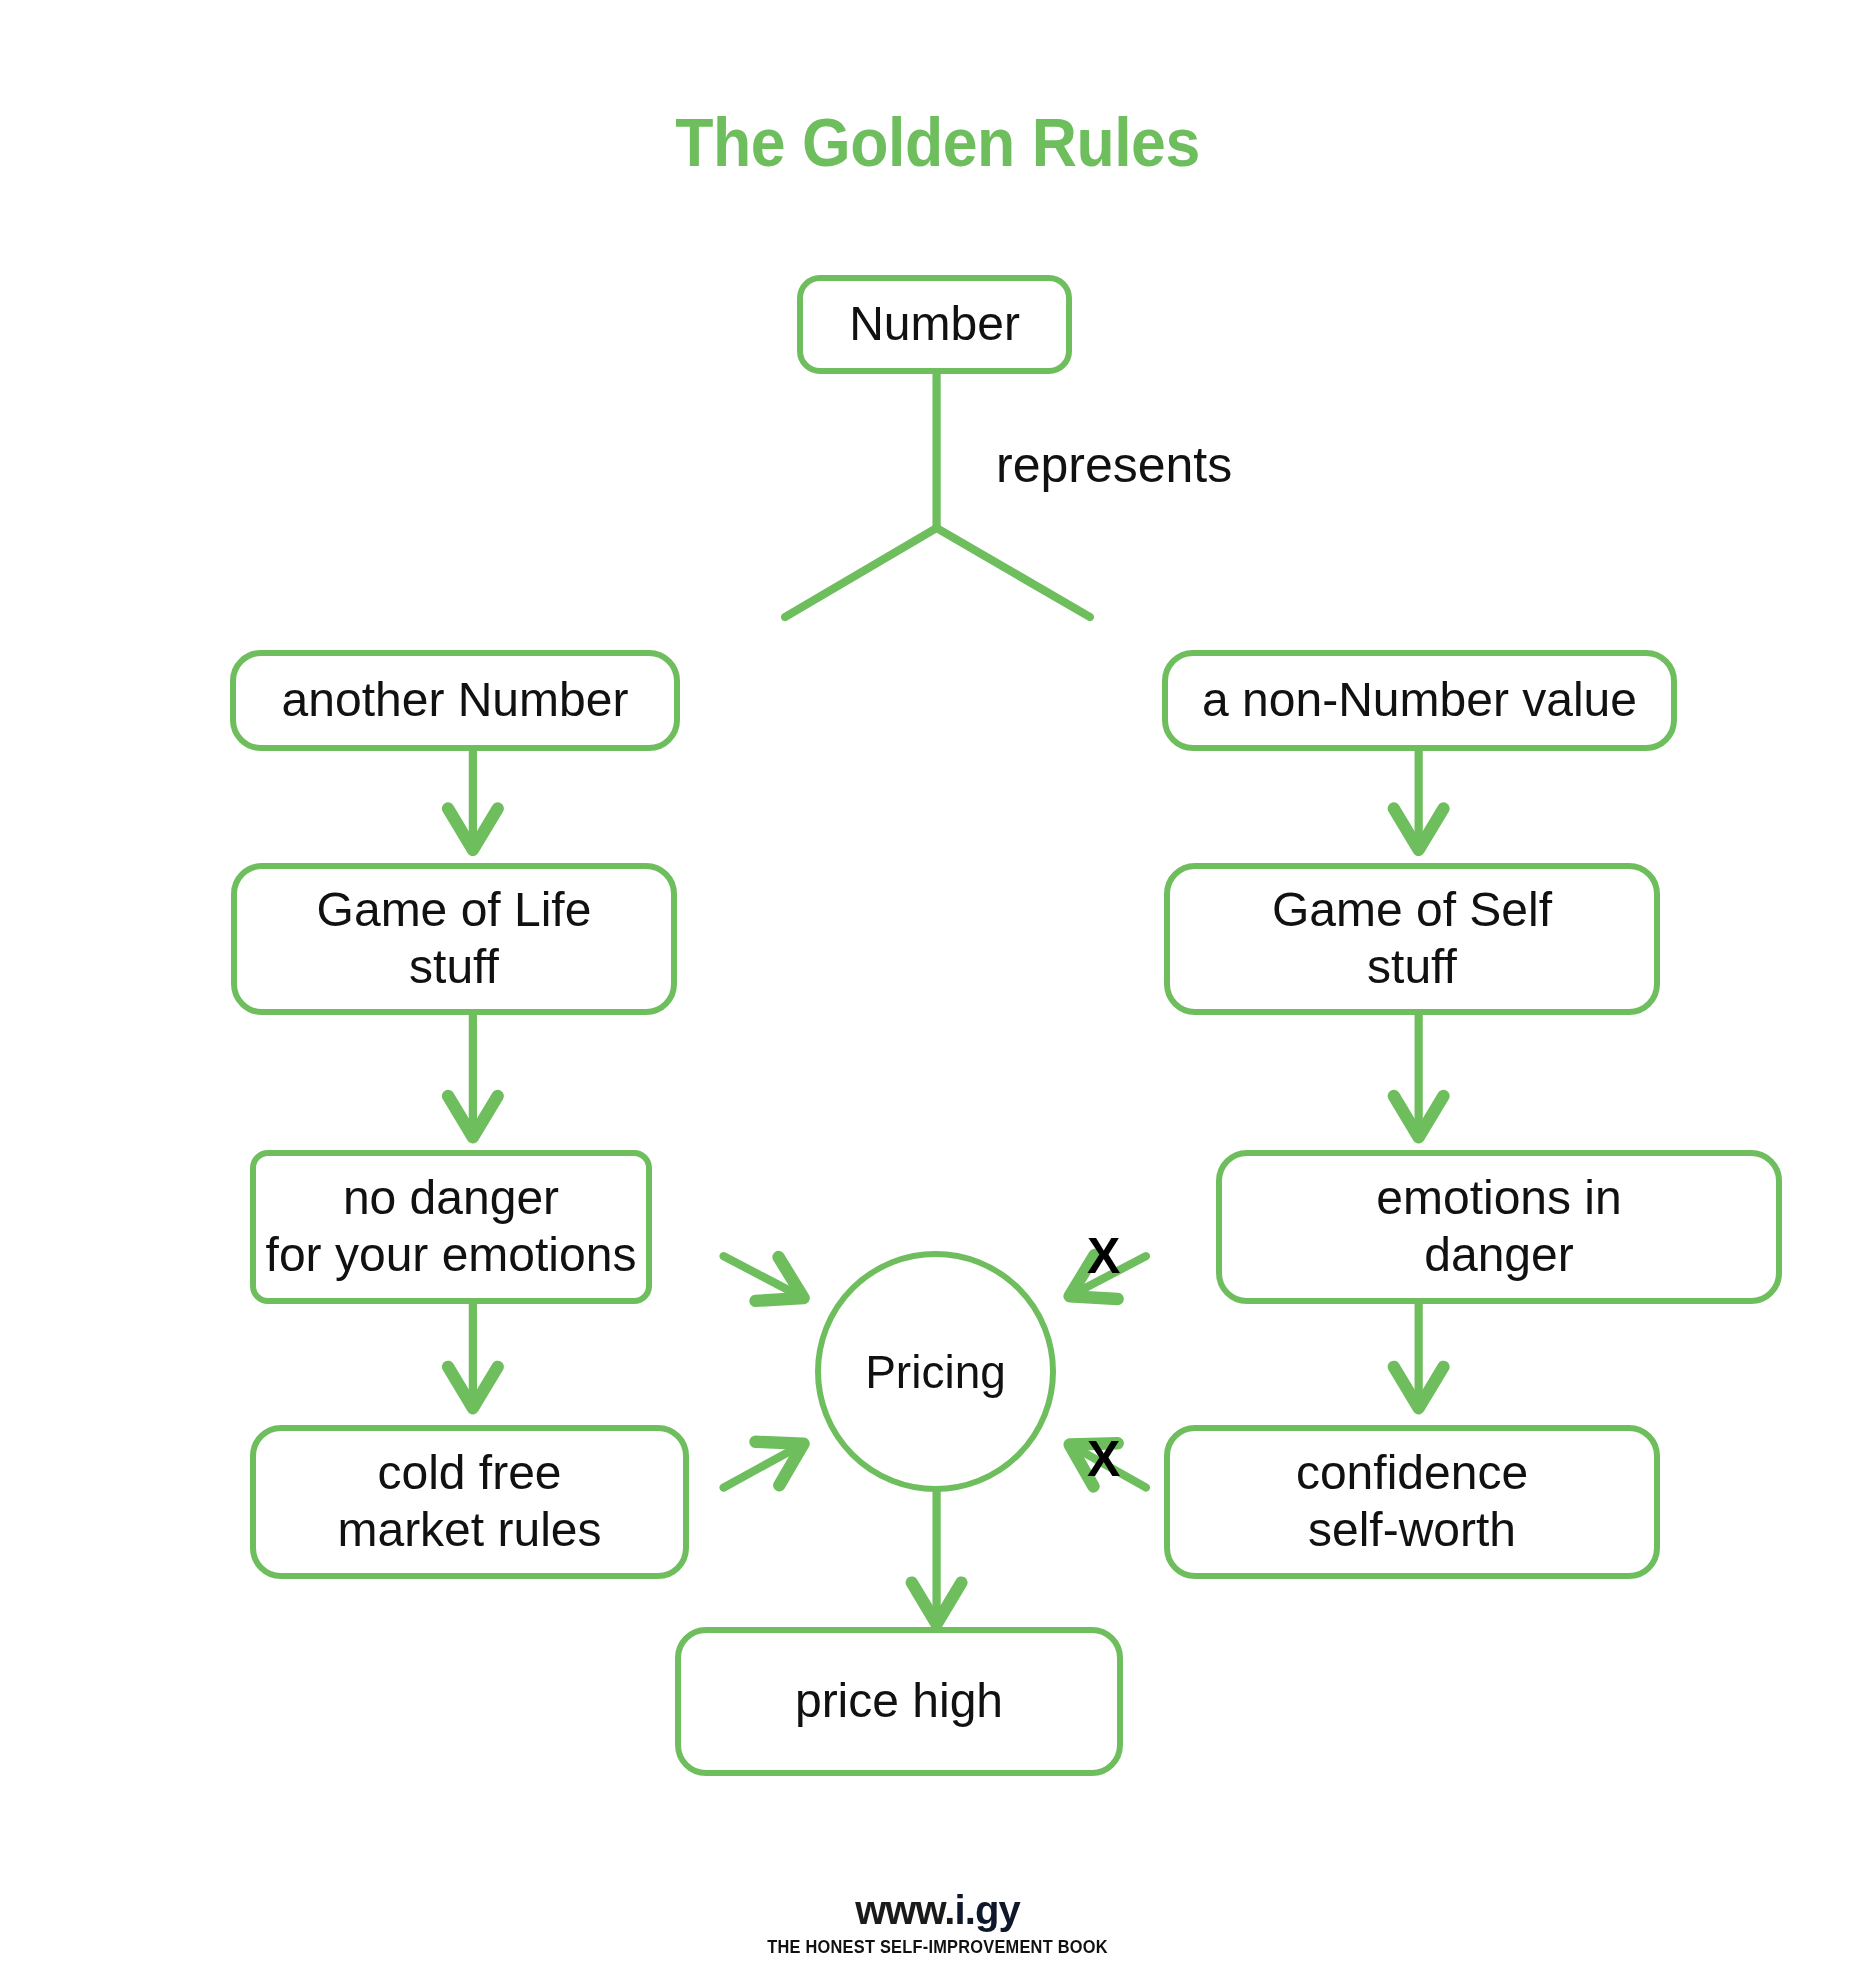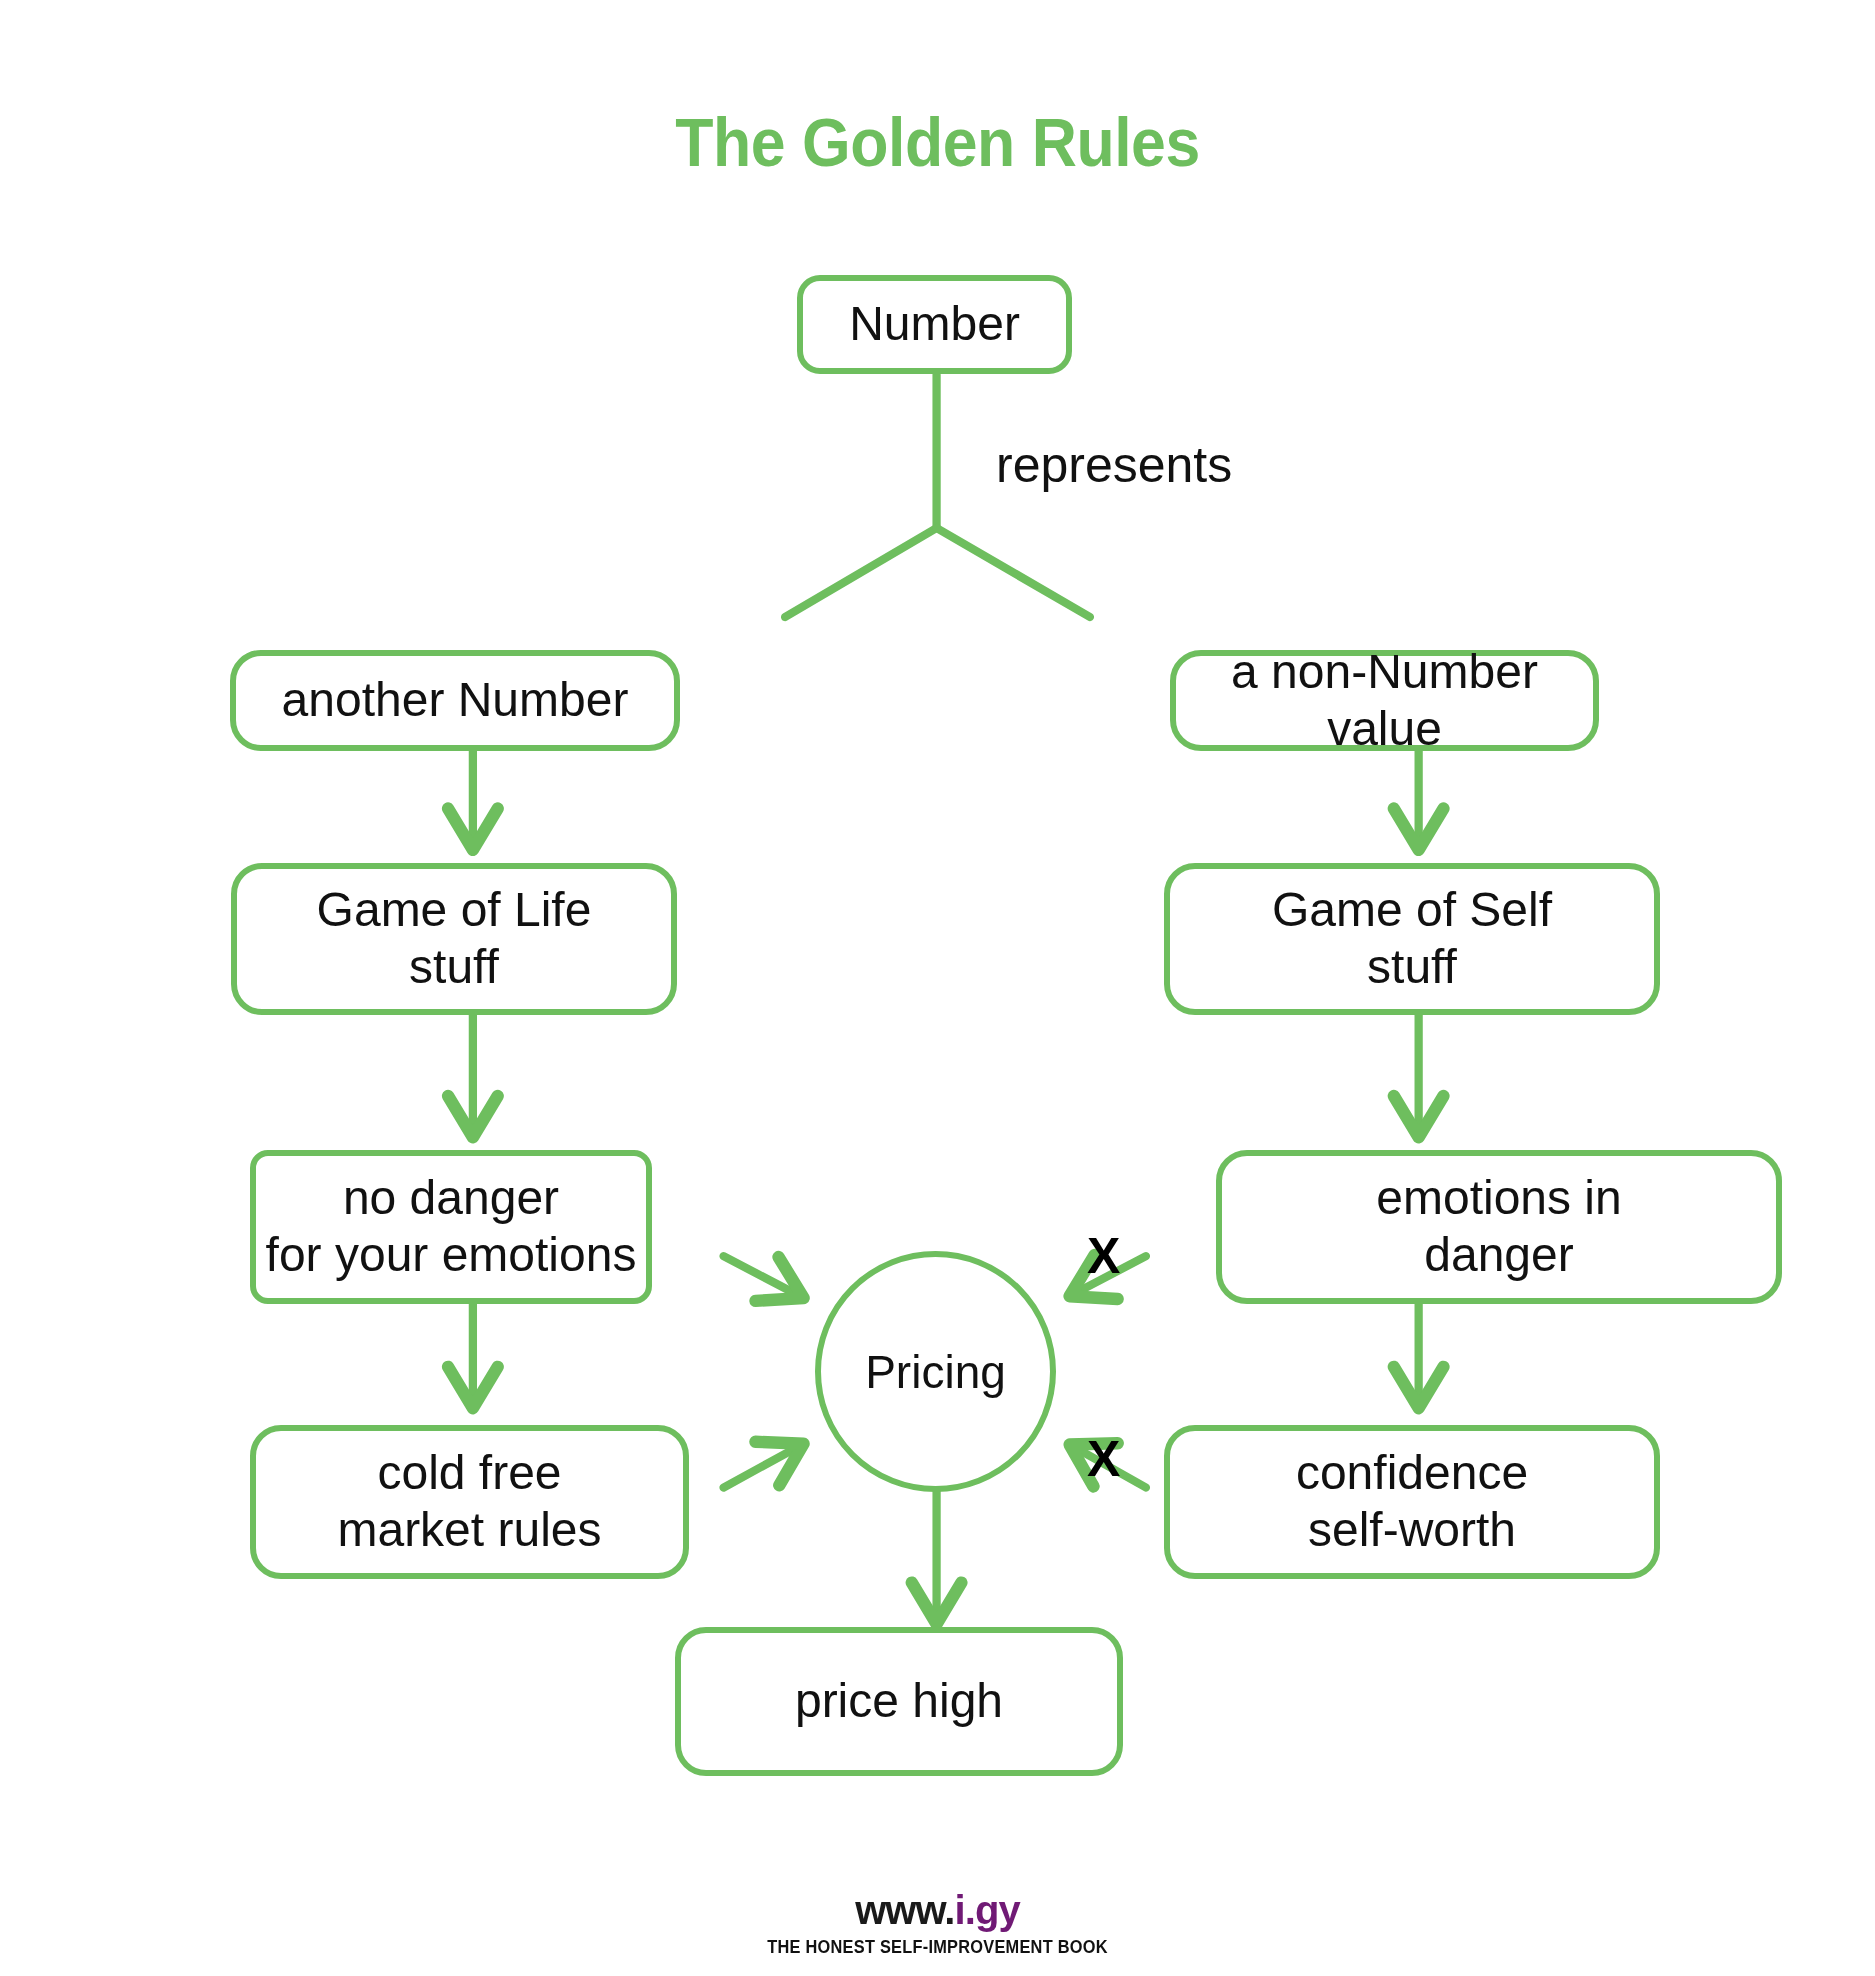--- a/index.html
+++ b/index.html
@@ -111,21 +111,21 @@
   }
   #footer-url {
     font-family: "Liberation Sans Narrow", "Liberation Sans", sans-serif;
     font-weight: bold;
     font-size: 40px;
     letter-spacing: -0.9px;
     line-height: 1;
     white-space: nowrap;
   }
   #footer-url .u-black { color: #1a1a1a; }
-  #footer-url .u-green { color: #701a75; }
+  #footer-url .u-green { color: #0f172a; }
   #footer-tagline {
     margin-top: 5.5px;
     font-family: "Liberation Sans Narrow", "Liberation Sans", sans-serif;
     font-weight: bold;
     font-size: 19px;
     letter-spacing: 0.3px;
     color: #111111;
     transform: scaleX(0.86);
     transform-origin: center center;
     white-space: nowrap;
@@ -193,21 +193,21 @@
 
     <g stroke="#6ebe5e" stroke-width="9" fill="none" stroke-linecap="round" stroke-linejoin="round" marker-end="url(#arrowhead)">
       <path d="M1020,1622 L1020,1765"></path>
     </g>
   </svg>
 
   <div class="node tight" id="node-number" style="left:797px; top:275px; width:275px; height:99px;">Number</div>
 
   <div class="node" id="node-another-number" style="left:230px; top:650px; width:450px; height:101px;">another Number</div>
 
-  <div class="node" id="node-non-number-value" style="left:1162px; top:650px; width:429px; height:101px;margin-left:8px;">a non-Number value</div>
+  <div class="node" id="node-non-number-value" style="left:1162px; top:650px; width:515px; height:101px;">a non-Number value</div>
 
   <div class="node" id="node-game-of-life" style="left:231px; top:863px; width:446px; height:152px;">Game of Life
 stuff</div>
 
   <div class="node" id="node-game-of-self" style="left:1164px; top:863px; width:496px; height:152px;">Game of Self
 stuff</div>
 
   <div class="node" id="node-no-danger" style="left:250px; top:1150px; width:402px; height:154px;border-radius:18px;">no danger
 for your emotions</div>
 

